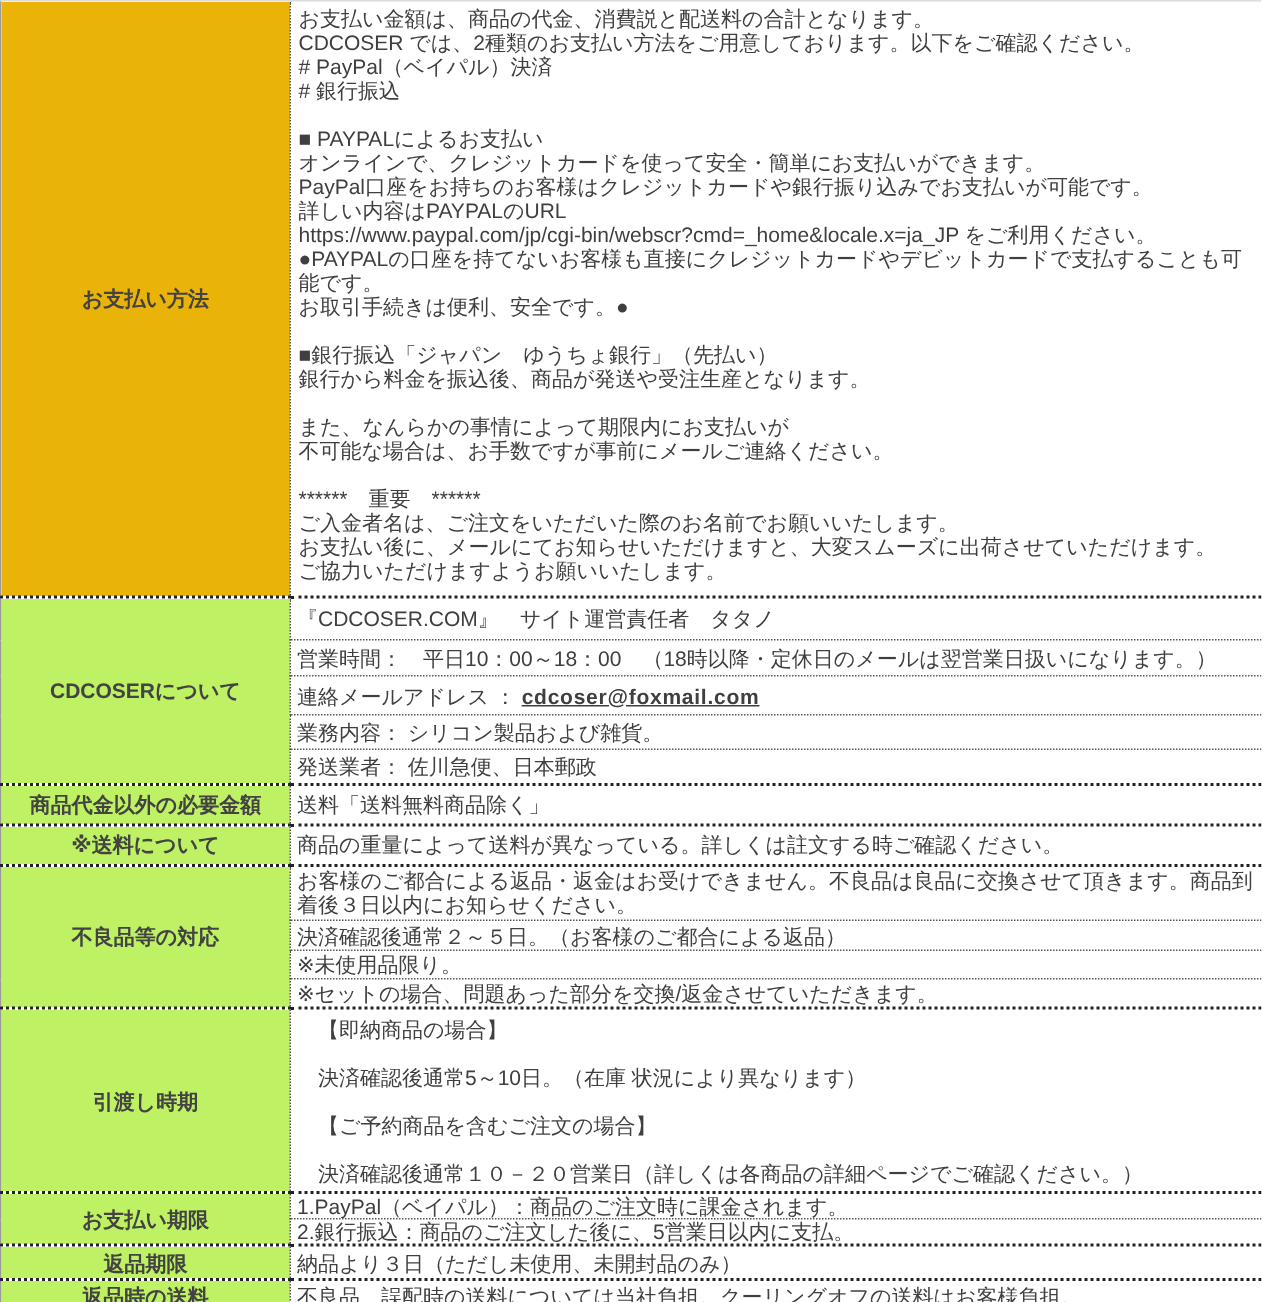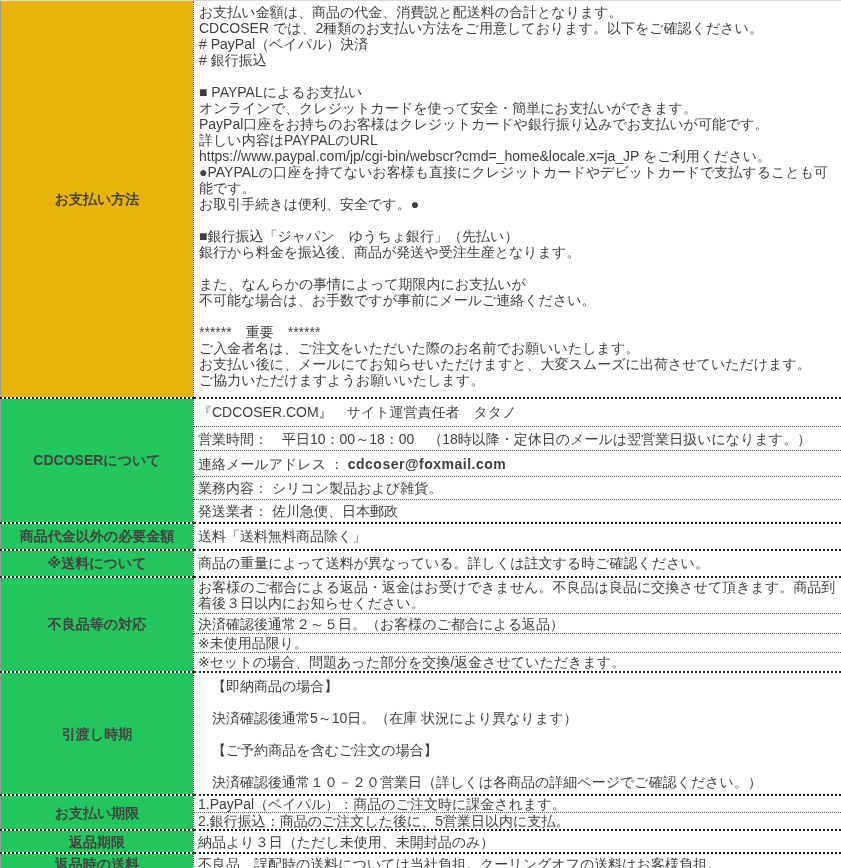--- a/index.html
+++ b/index.html
@@ -21,39 +21,39 @@
   td {
     border:1px dotted #555;
     font-size:14px;
     line-height:16px;
     padding:1px 4px;
     vertical-align:middle;
     overflow:hidden;
     word-break:break-all;
   }
   td.label {
-    background:#22c55e;
+    background:#bef264;
     font-weight:bold;
     text-align:center;
     color:#434343;
     padding:2px 6px;
   }
   td.label-white { background:#eab308; }
   td.block {
     vertical-align:top;
     white-space:pre-line;
     padding:3px 5px;
   }
   td.mid-block {
     vertical-align:middle;
     white-space:pre-line;
     padding:4px 18px;
   }
   tr.section-top > td { border-top:2px dotted #222;margin-left:25px; }
-  .email { font-weight:bold; letter-spacing:0.5px; }
+  .email { font-weight:bold; letter-spacing:0.5px;text-decoration:underline; }
   
   tr.h-r1 { height:397px; }
   tr.h-29 { height:29px; }
   tr.h-24 { height:24px; }
   tr.h-26 { height:26px; }
   tr.h-23 { height:23px; }
   tr.h-27 { height:27px; }
   tr.h-37 { height:37px; }
   tr.h-20 { height:20px; }
   tr.h-15 { height:15px; }

